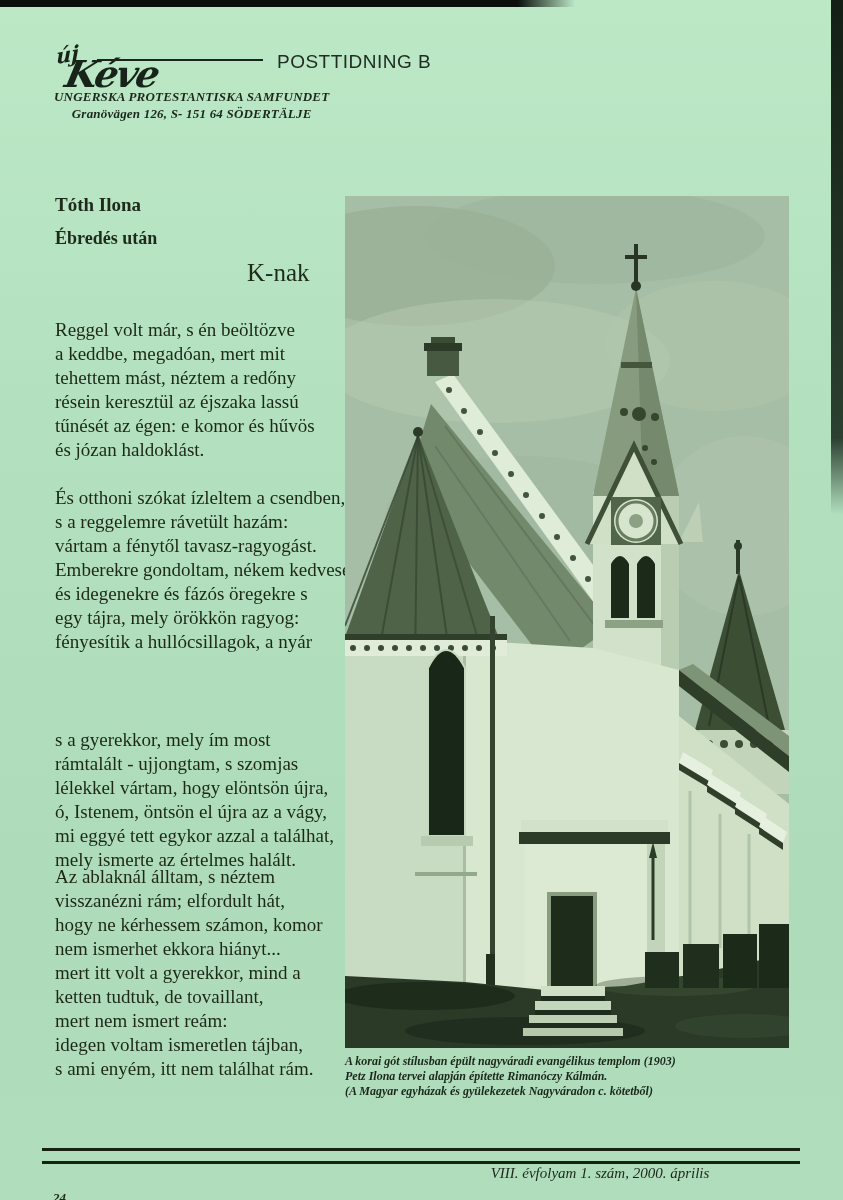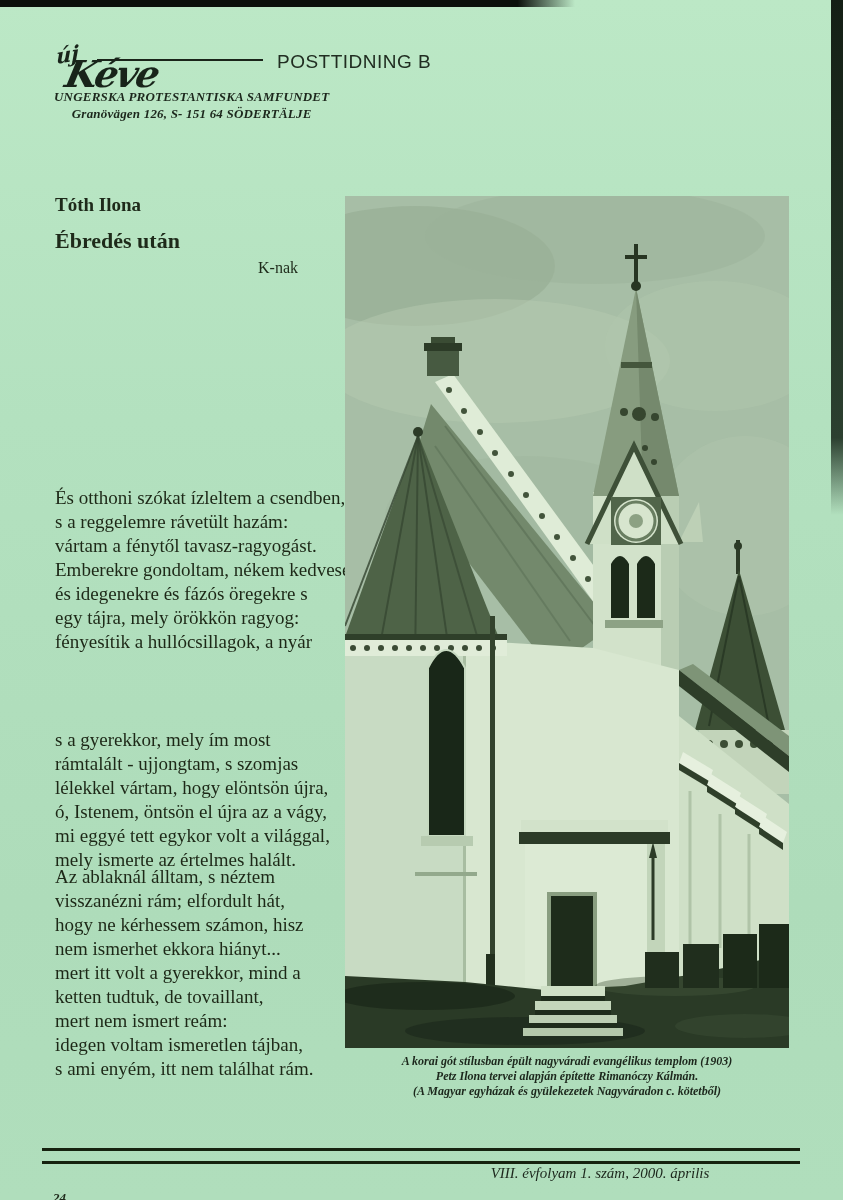--- a/index.html
+++ b/index.html
@@ -19,27 +19,27 @@
     font-style:italic;font-weight:bold;font-size:21px;transform:rotate(-10deg) skewX(-10deg);}
   .logo-keve{position:absolute;left:16px;top:12px;font-family:"DejaVu Serif",serif;
     font-style:italic;font-weight:bold;font-size:37px;letter-spacing:-2px;transform:skewX(-12deg);}
   .header-line{position:absolute;left:97px;top:59px;width:166px;height:2px;background:#1a241a;}
   .post-label{position:absolute;left:277px;top:51px;font-family:"Liberation Sans",sans-serif;
     font-size:19px;letter-spacing:0.5px;color:#202d21;}
   .org{position:absolute;left:54px;top:89px;font-style:italic;font-weight:bold;
     font-size:13px;line-height:16.5px;letter-spacing:0.2px;color:#1c271c;text-align:center;}
   
   .author{position:absolute;left:55px;top:194px;font-weight:bold;font-size:19px;}
-  .title{position:absolute;left:55px;top:228px;font-weight:bold;font-size:22px;}
-  .dedication{position:absolute;left:258px;top:259px;font-size:16px;}
+  .title{position:absolute;left:55px;top:228px;font-weight:bold;font-size:18px;}
+  .dedication{position:absolute;left:247px;top:259px;font-size:25px;}
   .stanza{position:absolute;left:55px;width:300px;}
   .poem-line{font-size:19px;line-height:24px;white-space:pre;color:#1d2817;}
   
   .photo-wrap{position:absolute;left:345px;top:196px;width:444px;height:852px;}
-  .caption{position:absolute;left:345px;top:1054px;width:444px;text-align:center;
+  .caption{position:absolute;left:345px;top:1054px;width:444px;text-align:left;
     font-style:italic;font-weight:bold;font-size:12px;line-height:15px;color:#1c271c;}
   
   .footer-rule{position:absolute;left:42px;top:1148px;width:758px;height:10px;
     border-top:3px solid #16220f;border-bottom:3px solid #16220f;}
   .page-num{position:absolute;left:53px;top:1164px;font-weight:bold;font-style:italic;font-size:13px;margin-top:26px;}
   .issue{position:absolute;left:400px;top:1165px;width:400px;text-align:center;
     font-style:italic;font-size:15px;color:#1c271c;}
 </style>
 </head>
 <body>
@@ -57,41 +57,49 @@
   <div class="post-label">POSTTIDNING B</div>
   <div class="org">
     <div>UNGERSKA PROTESTANTISKA SAMFUNDET</div>
     <div>Granövägen 126, S- 151 64 SÖDERTÄLJE</div>
   </div>
 
   <div class="author">Tóth Ilona</div>
   <div class="title">Ébredés után</div>
   <div class="dedication">K-nak</div>
 
+  <div class="stanza" style="top:318px">
+    <div class="poem-line">Reggel volt már, s én beöltözve</div>
+    <div class="poem-line">a keddbe, megadóan, mert mit</div>
+    <div class="poem-line">tehettem mást, néztem a redőny</div>
+    <div class="poem-line">résein keresztül az éjszaka lassú</div>
+    <div class="poem-line">tűnését az égen: e komor és hűvös</div>
+    <div class="poem-line">és józan haldoklást.</div>
+  </div>
   <div class="stanza" style="top:486px">
     <div class="poem-line">És otthoni szókat ízleltem a csendben,</div>
     <div class="poem-line">s a reggelemre rávetült hazám:</div>
     <div class="poem-line">vártam a fénytől tavasz-ragyogást.</div>
     <div class="poem-line">Emberekre gondoltam, nékem kedvesekre,</div>
     <div class="poem-line">és idegenekre és fázós öregekre s</div>
     <div class="poem-line">egy tájra, mely örökkön ragyog:</div>
     <div class="poem-line">fényesítik a hullócsillagok, a nyár</div>
   </div>
   <div class="stanza" style="top:728px">
     <div class="poem-line">s a gyerekkor, mely ím most</div>
     <div class="poem-line">rámtalált - ujjongtam, s szomjas</div>
     <div class="poem-line">lélekkel vártam, hogy elöntsön újra,</div>
     <div class="poem-line">ó, Istenem, öntsön el újra az a vágy,</div>
-    <div class="poem-line">mi eggyé tett egykor volt a világgal,</div>
+    <div class="poem-line">mi eggyé tett egykor azzal a találhat,</div>
     <div class="poem-line">mely ismerte az értelmes halált.</div>
   </div>
   <div class="stanza" style="top:865px">
     <div class="poem-line">Az ablaknál álltam, s néztem</div>
     <div class="poem-line">visszanézni rám; elfordult hát,</div>
-    <div class="poem-line">hogy ne kérhessem számon, hisz</div>
+    <div class="poem-line">hogy ne kérhessem számon, komor</div>
     <div class="poem-line">nem ismerhet ekkora hiányt...</div>
     <div class="poem-line">mert itt volt a gyerekkor, mind a</div>
     <div class="poem-line">ketten tudtuk, de tovaillant,</div>
     <div class="poem-line">mert nem ismert reám:</div>
     <div class="poem-line">idegen voltam ismeretlen tájban,</div>
     <div class="poem-line">s ami enyém, itt nem találhat rám.</div>
   </div>
 
   <div class="photo-wrap">
     <svg width="444" height="852" viewBox="0 0 444 852" xmlns="http://www.w3.org/2000/svg">

